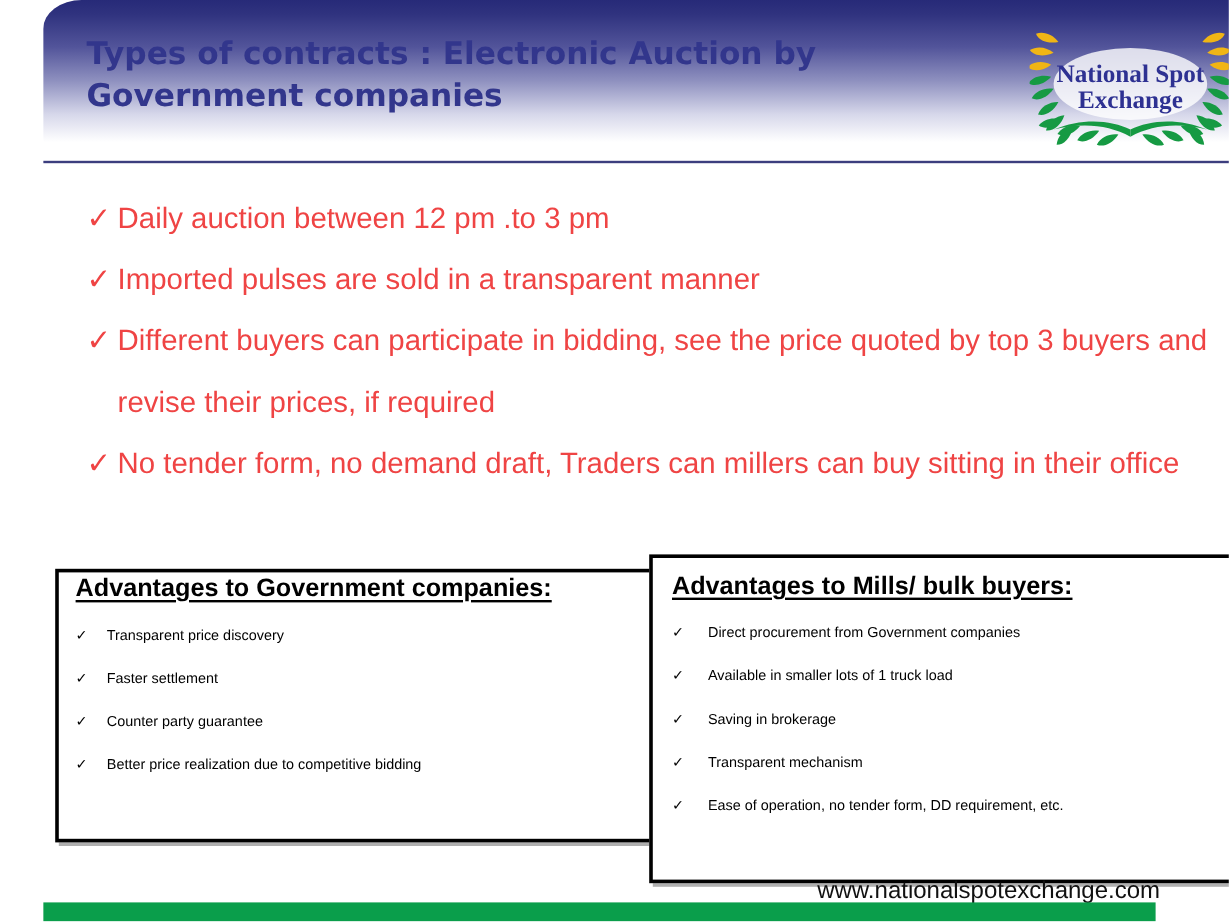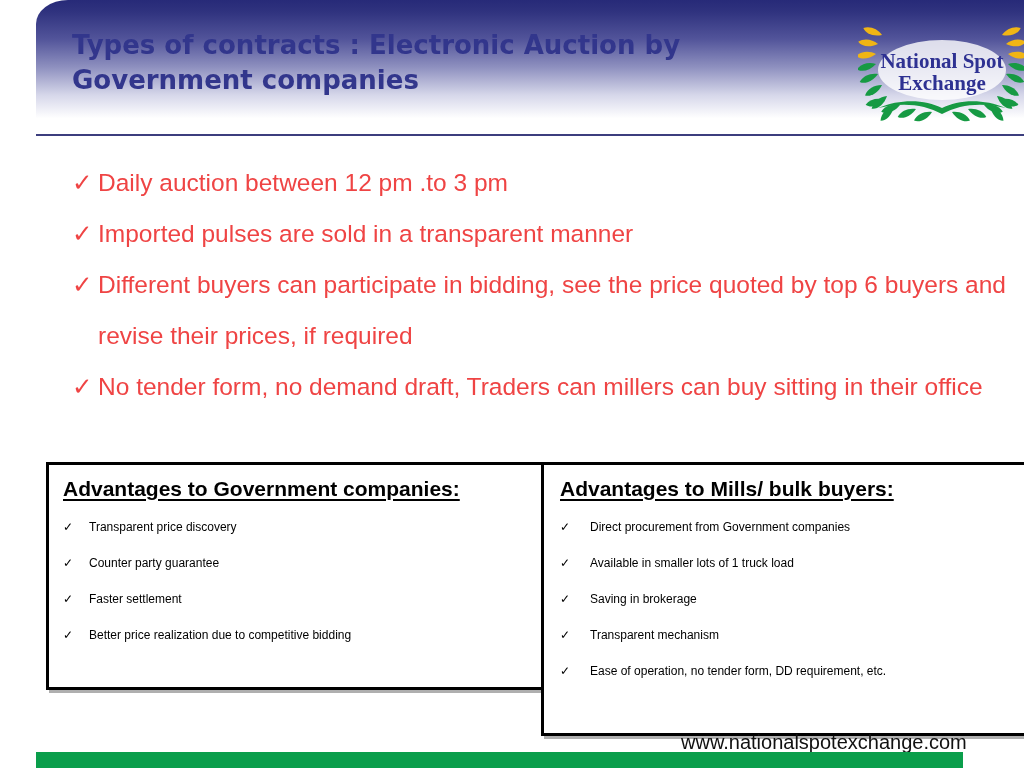--- a/index.html
+++ b/index.html
@@ -27,21 +27,21 @@
   .bullet{
     font-size:24.5px;line-height:51px;color:#ef4444;
     padding-left:26px;text-indent:-26px;
   }
   .bullet .chk{display:inline-block;width:26px;text-indent:0;}
   
   .box{
     position:absolute;background:#fff;border:3px solid #000;box-sizing:border-box;
     box-shadow:3px 3px 0 rgba(110,110,110,0.55);
   }
-  .box.left{left:10px;top:462px;width:570px;height:228px;padding:10px 8px 8px 14px;}
+  .box.left{left:10px;top:474px;width:570px;height:228px;padding:0 8px 8px 14px;}
   .box.right{left:505px;top:462px;width:596px;height:274px;padding:10px 12px 8px 16px;}
   .box-title{
     font-size:21px;font-weight:bold;line-height:28px;margin-bottom:6px;
     text-decoration:underline;text-decoration-thickness:2px;text-underline-offset:3px;
   }
   .bitem{
     font-size:12px;line-height:36px;padding-left:26px;text-indent:-26px;
   }
   .bitem .chk{display:inline-block;width:26px;text-indent:0;}
   .box.right .bitem{width:445px;padding-left:30px;text-indent:-30px;}
@@ -112,34 +112,34 @@
   </svg>
 
   <div class="divider"></div>
 
   <div class="bullets">
 
       <div class="bullet"><span class="chk">✓</span><span>Daily auction between 12 pm .to 3 pm</span></div>
 
       <div class="bullet"><span class="chk">✓</span><span>Imported pulses are sold in a transparent manner</span></div>
 
-      <div class="bullet"><span class="chk">✓</span><span>Different buyers can participate in bidding, see the price quoted by top 6 buyers and revise their prices, if required</span></div>
+      <div class="bullet"><span class="chk">✓</span><span>Different buyers can participate in bidding, see the price quoted by top 3 buyers and revise their prices, if required</span></div>
 
       <div class="bullet"><span class="chk">✓</span><span>No tender form, no demand draft, Traders can millers can buy sitting in their office</span></div>
     </div>
 
   <div class="box left">
     <div class="box-title">Advantages to Government companies:</div>
     <div>
 
         <div class="bitem"><span class="chk">✓</span><span>Transparent price discovery</span></div>
 
+        <div class="bitem"><span class="chk">✓</span><span>Faster settlement</span></div>
+
         <div class="bitem"><span class="chk">✓</span><span>Counter party guarantee</span></div>
-
-        <div class="bitem"><span class="chk">✓</span><span>Faster settlement</span></div>
 
         <div class="bitem"><span class="chk">✓</span><span>Better price realization due to competitive bidding</span></div>
       </div>
   </div>
 
   <div class="box right">
     <div class="box-title">Advantages to Mills/ bulk buyers:</div>
     <div>
 
         <div class="bitem"><span class="chk">✓</span><span>Direct procurement from Government companies</span></div>

